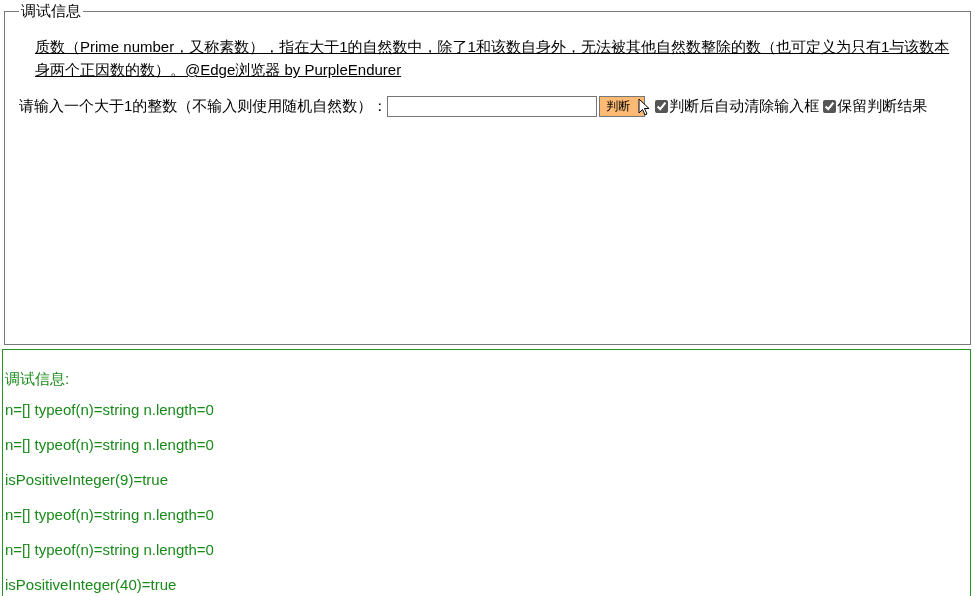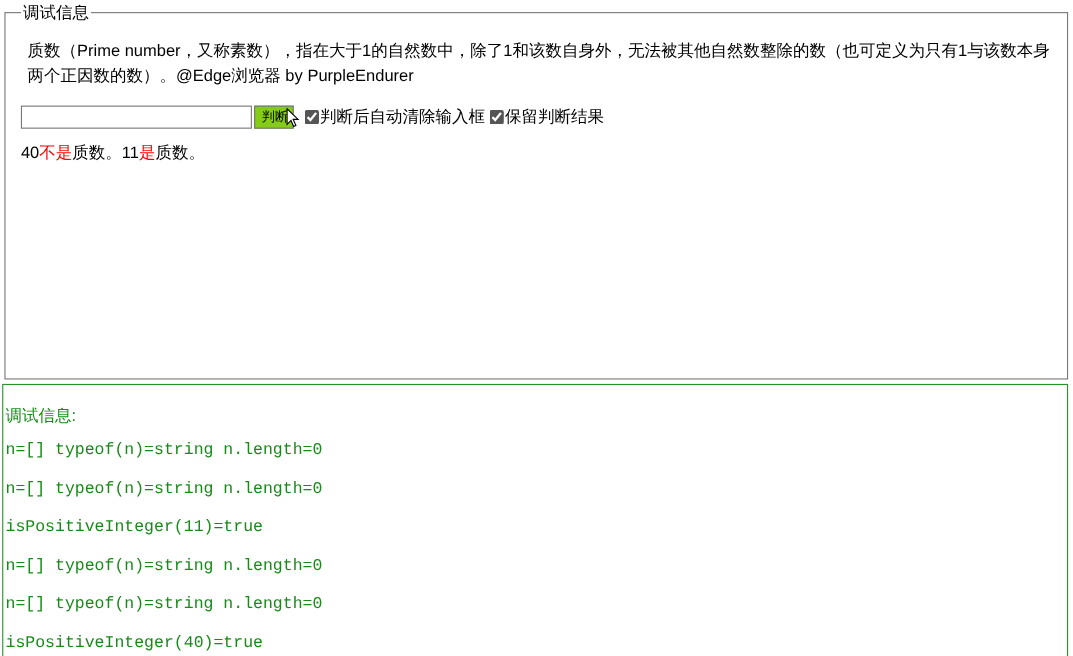--- a/index.html
+++ b/index.html
@@ -16,44 +16,45 @@
       border: 1px solid #777;
       margin: 2px 4px 0 4px;
       padding: 8px 14px 14px 14px;
       height: 343px;
     }
     fieldset.main legend {
       padding: 0 2px;
       font-size: 15px;
     }
     .desc {
-      margin: 6px 0 14px 6px;
+      margin: 6px 0 14px 16px;
       line-height: 1.55;
+      text-decoration: underline;
     }
     .input-row {
       margin: 0 0 12px 0;
       display: flex;
       align-items: center;
       flex-wrap: wrap;
       gap: 0;
     }
     .input-row .lbl { white-space: nowrap; }
     .input-row input[type="text"] {
       width: 210px;
       height: 21px;
       border: 1px solid #767676;
       margin: 0 2px 0 0;
       font-size: 13px;
       padding: 1px 3px;
     }
     .input-row button {
       font-size: 12px;
-      padding: 1px 4px 1px 6px;
+      padding: 1px 14px 1px 6px;
       border: 1px solid #767676;
-      background: #84cc16;
+      background: #fdba74;
       margin: 0 6px 0 0;
       cursor: pointer;
       height: 21px;
       line-height: 1;
     }
     .cursor {
       position: relative;
       display: inline-block;
       width: 0;
       height: 0;
@@ -77,51 +78,51 @@
     .red { color: #ff0000; }
     .debug {
       border: 1px solid #249424;
       color: #198a1a;
       margin: 4px 4px 0 2px;
       padding: 18px 2px 6px 2px;
       font-size: 15px;
       line-height: 1.4;
     }
     .debug-title { margin: 0 0 10px 0; }
-    .debug-line { margin: 0 0 14px 0; font-family: Liberation Mono, monospace; }
+    .debug-line { margin: 0 0 14px 0; }
     .debug-line:last-child { margin-bottom: 0; }
   </style>
 </head>
 <body>
 
 <fieldset class="main">
   <legend>调试信息</legend>
 
   <div class="desc">质数（Prime number，又称素数），指在大于1的自然数中，除了1和该数自身外，无法被其他自然数整除的数（也可定义为只有1与该数本身两个正因数的数）。@Edge浏览器 by PurpleEndurer</div>
 
   <div class="input-row">
+    <span class="lbl">请输入一个大于1的整数（不输入则使用随机自然数）：</span>
     <input type="text" value="" style="">
     <button>判断</button>
     <span class="cursor">
       <svg width="18" height="20" viewBox="0 0 18 20">
         <path d="M2 1 L2 15 L5.5 11.5 L8 17 L10 16 L7.5 10.5 L12 10.5 Z" fill="#fff" stroke="#000" stroke-width="1"></path>
       </svg>
     </span>
     <input type="checkbox" class="chk" checked="" style="">
     <span class="chk-label">判断后自动清除输入框</span>
     <input type="checkbox" class="chk" checked="" style="">
     <span class="chk-label">保留判断结果</span>
   </div>
 
-  <div class="result-body" id="result-body"><span>40</span><span class="red">不是</span><span>质数。11</span><span class="red">是</span><span>质数。</span></div>
 </fieldset>
 
 <div class="debug">
   <div class="debug-title">调试信息:</div>
   <div id="debug-lines">
       <div class="debug-line">n=[] typeof(n)=string n.length=0</div>
       <div class="debug-line">n=[] typeof(n)=string n.length=0</div>
-      <div class="debug-line">isPositiveInteger(11)=true</div>
+      <div class="debug-line">isPositiveInteger(9)=true</div>
       <div class="debug-line">n=[] typeof(n)=string n.length=0</div>
       <div class="debug-line">n=[] typeof(n)=string n.length=0</div>
       <div class="debug-line">isPositiveInteger(40)=true</div>
     </div>
 </div>
 
 </body></html>

